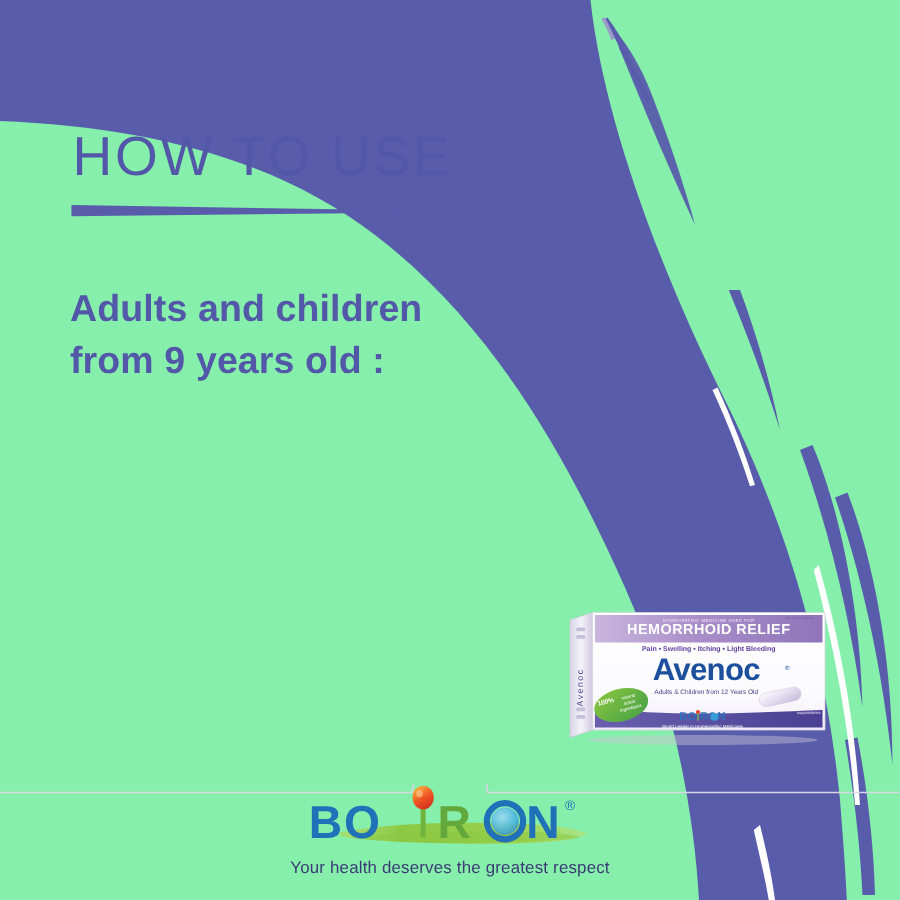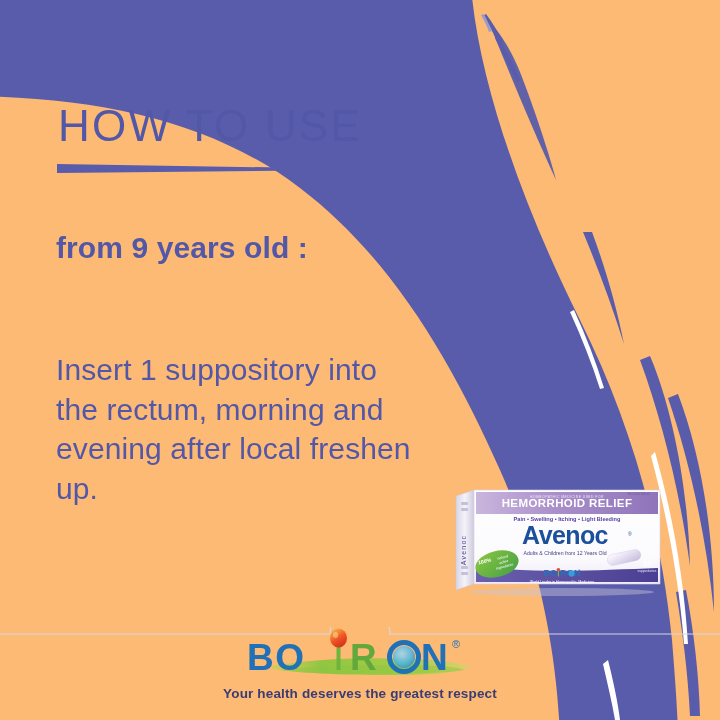--- a/index.html
+++ b/index.html
@@ -1,20 +1,20 @@
 <!DOCTYPE html>
 <html><head>
 <meta charset="utf-8">
 <style>
   html,body{margin:0;padding:0;}
   body{
     width:720px;height:720px;overflow:hidden;background:#ffffff;
     font-family:"Liberation Sans","DejaVu Sans",sans-serif;
   }
-  #page{position:relative;width:720px;height:720px;background:#fdba74;overflow:hidden;}
+  #page{position:relative;width:720px;height:720px;background:#86efac;overflow:hidden;}
 
   
   .swoosh-layer{position:absolute;inset:0;width:720px;height:720px;pointer-events:none;}
 
   
   .title{
     position:absolute;left:58px;top:104px;
     font-size:44px;letter-spacing:2.2px;font-weight:400;
     color:#5257a8;line-height:1;white-space:nowrap;
   }
@@ -38,21 +38,21 @@
     position:absolute;left:452px;top:484px;width:212px;height:112px;
   }
 
   
   .footer-rule{position:absolute;left:0;top:627px;width:720px;height:14px;}
   .brand{
     position:absolute;left:0;top:626px;width:720px;height:62px;
   }
   .tagline{
     position:absolute;left:0;top:686px;width:720px;text-align:center;
-    font-size:13.5px;color:#3b3c73;font-weight:700;letter-spacing:.15px;
+    font-size:13.5px;color:#3b3c73;font-weight:400;letter-spacing:.15px;
   }
 </style>
 </head>
 <body>
 
 <div id="page">
 
   <svg class="swoosh-layer" viewBox="0 0 720 720">
     <defs>
       <clipPath id="pageclip">
@@ -88,29 +88,24 @@
     </g>
   </svg>
 
   <div class="title">HOW TO USE</div>
 
   <svg class="title-rule" viewBox="0 0 266 12" preserveAspectRatio="none">
     <polygon points="0,1 266,5.2 266,7.2 0,10" fill="#585CAB"></polygon>
   </svg>
 
   <div class="lead">
+    <div>Adults and children</div>
     <div>from 9 years old :</div>
   </div>
 
-  <div class="body-copy">
-    <div>Insert 1 suppository into</div>
-    <div>the rectum, morning and</div>
-    <div>evening after local freshen</div>
-    <div>up.</div>
-  </div>
 
   <svg class="pack" viewBox="0 0 212 112">
     <defs>
       <linearGradient id="topband" x1="0" y1="0" x2="1" y2="0">
         <stop offset="0" stop-color="#c9b6dd"></stop>
         <stop offset="0.45" stop-color="#a98ec9"></stop>
         <stop offset="1" stop-color="#8f74bb"></stop>
       </linearGradient>
       <linearGradient id="facegrad" x1="0" y1="0" x2="0" y2="1">
         <stop offset="0" stop-color="#ffffff"></stop>

